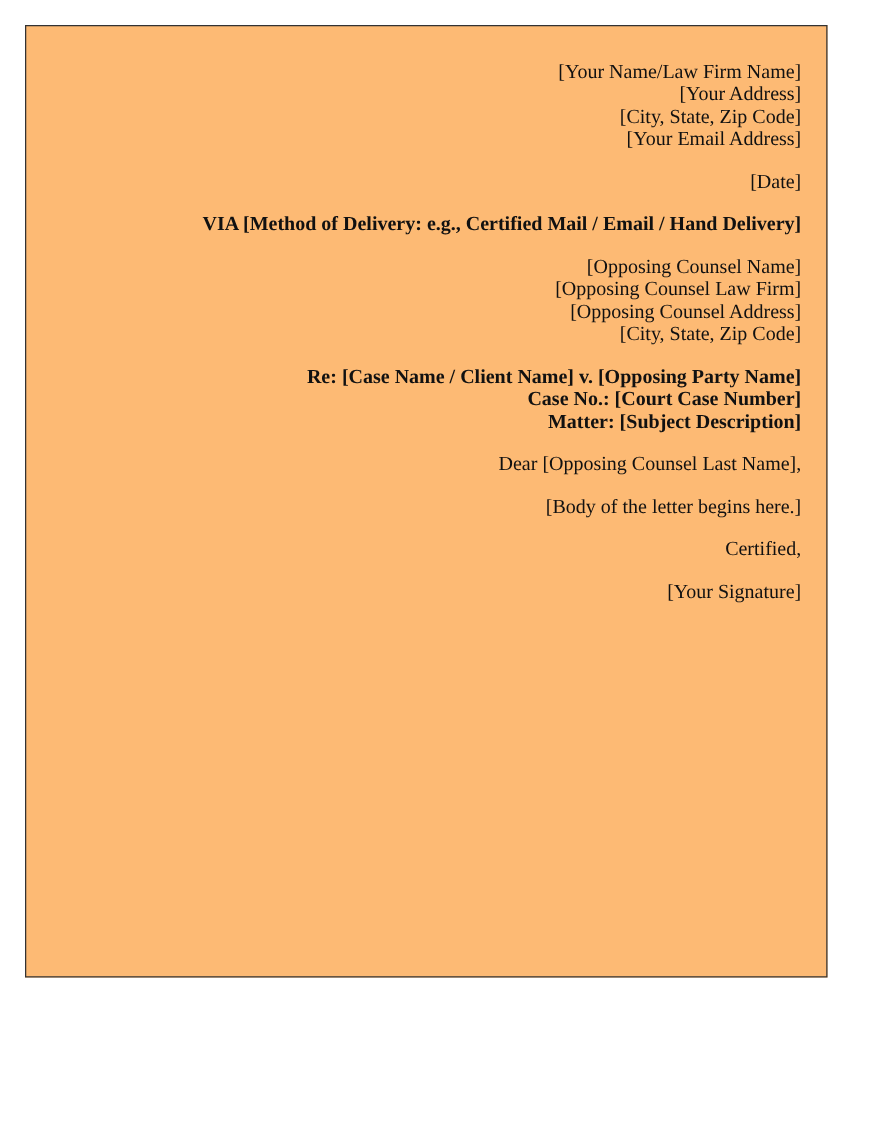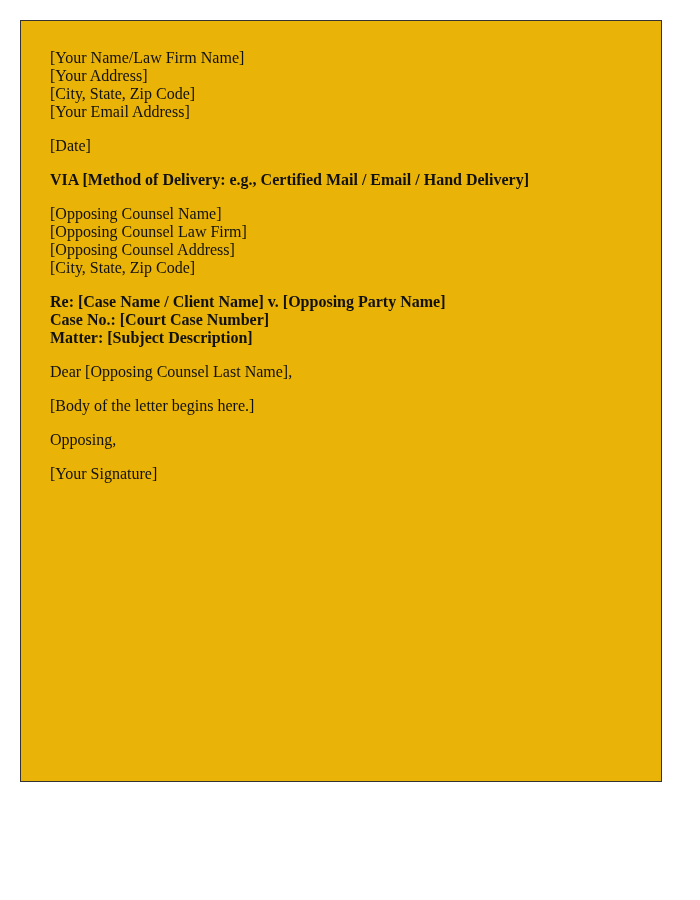--- a/index.html
+++ b/index.html
@@ -11,21 +11,22 @@
       overflow: hidden;
     }
     .page {
       position: absolute;
       left: 20px;
       top: 20px;
       width: 640px;
       height: 760px;
       border: 1px solid #333333;
       box-sizing: content-box;
-      background: #eab308;
+      background: #fdba74;
+      text-align: right;
     }
     .content {
       position: absolute;
       left: 29px;
       top: 28px;
       right: 20px;
       font-family: "Liberation Serif", "DejaVu Serif", serif;
       font-size: 16px;
       line-height: 18px;
       color: #111111;
@@ -77,21 +78,21 @@
 
     <div class="block">
       <span class="line">Dear [Opposing Counsel Last Name],</span>
     </div>
 
     <div class="block">
       <span class="line">[Body of the letter begins here.]</span>
     </div>
 
     <div class="block">
-      <span class="line">Opposing,</span>
+      <span class="line">Certified,</span>
     </div>
 
     <div class="block">
       <span class="line">[Your Signature]</span>
     </div>
 
   </div>
 </div>
 
 </body></html>

